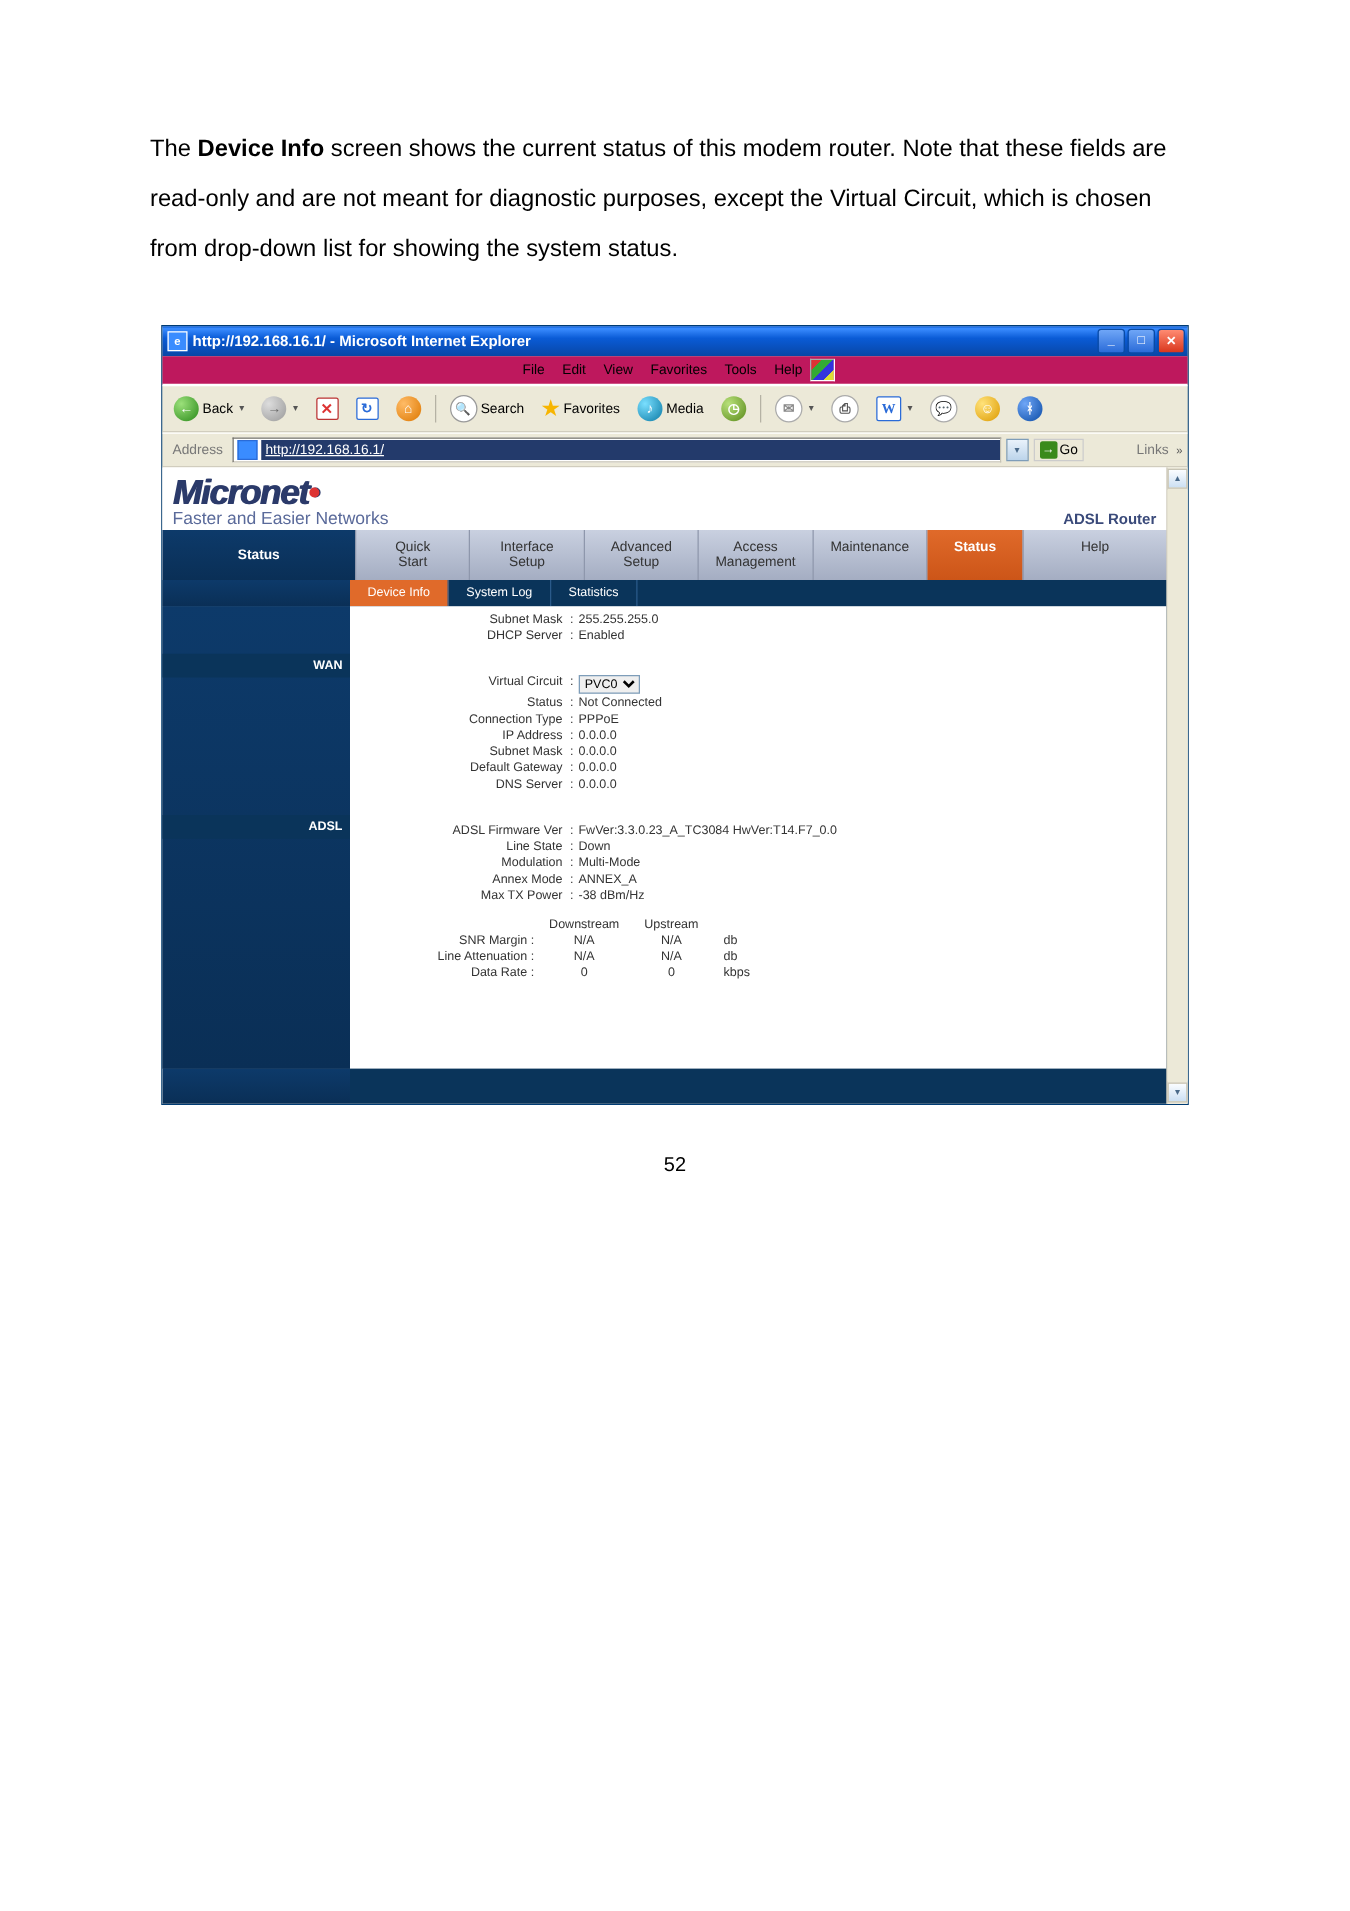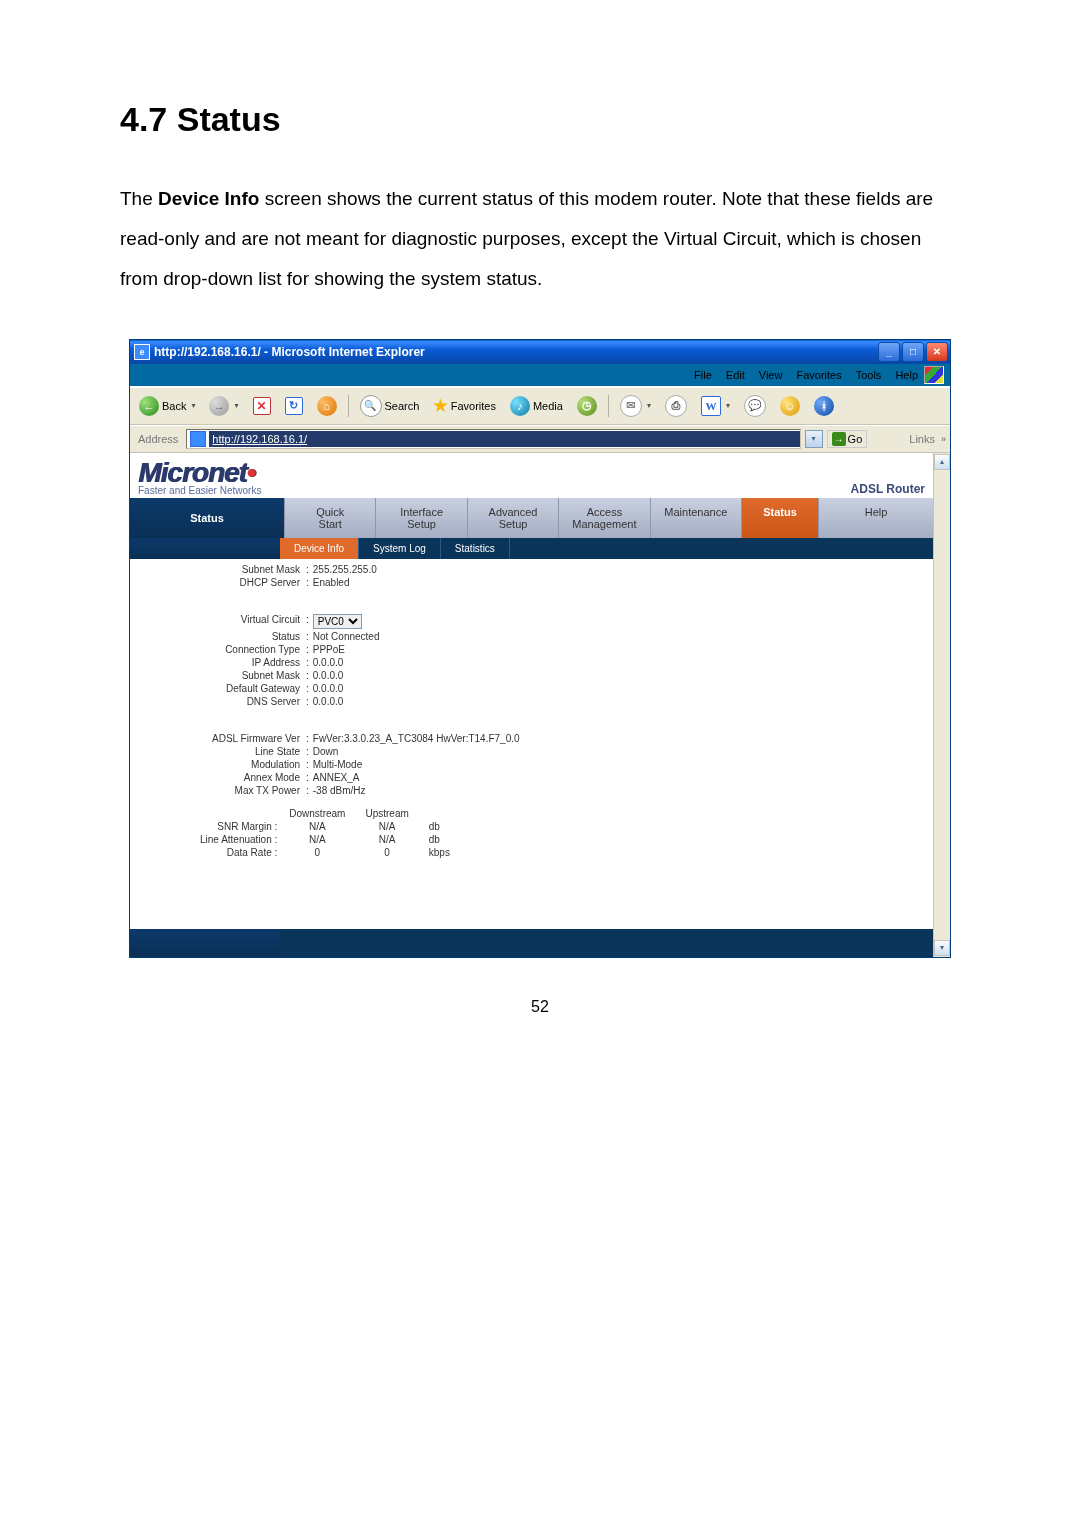--- a/index.html
+++ b/index.html
@@ -76,23 +76,23 @@
     color: #fff;
   }
   .titlebar .winbtn.close {
     background: linear-gradient(#ff8b72, #d9361c);
   }
 
   .menubar {
     display: flex;
     align-items: center;
     padding: 2px 6px;
-    background: #0369a1;
+    background: #be185d;
     border-bottom: 1px solid #fff;
-    justify-content: flex-end;
+    justify-content: center;
   }
   .menubar .menus { display: flex; gap: 2px; }
   .menubar .menuitem { padding: 2px 6px; }
   .menubar .winflag {
     width: 18px; height: 16px;
     background: linear-gradient(135deg,
       #d33 0 25%, #3a3 25% 50%, #33d 50% 75%, #dd3 75% 100%);
     border: 1px inset #fff;
   }
 
@@ -190,21 +190,21 @@
     padding:4px 8px 2px 8px;
   }
   .logo-block{display:flex;flex-direction:column;align-items:flex-start;}
   .logo-text{
     font-family: "Arial Black", Arial; font-style: italic;
     font-size:28px;font-weight:900;color:#2b3a6a;
     letter-spacing:-1px;
     text-shadow:1px 0 0 #2b3a6a;
   }
   .logo-text .dot{color:#d33;font-style:normal;}
-  .logo-sub{font-size:10px;color:#5a6a9a;margin-top:-4px;}
+  .logo-sub{font-size:14px;color:#5a6a9a;margin-top:-4px;}
   .router-label{font-size:12px;color:#3a4a7a;font-weight:bold;align-self:flex-end;}
 
   .navstrip{
     display:flex;background:linear-gradient(#c9d0e0,#a4adc2);
     font-size:11px;
   }
   .navstrip .navcell{
     flex:1;text-align:center;padding:8px 2px;color:#333;
     border-right:1px solid #8e97ac;
   }
@@ -297,21 +297,20 @@
     width:14px;height:14px;border-radius:50%;
     background:radial-gradient(circle at 30% 30%, #7adfff, #0a7aa5);
     position:relative;
   }
 </style>
 </head>
 <body>
 
 <div class="page">
 
-  <h1 class="section-title">4.7 Status</h1>
 
   <p class="body-text">
     <span>The </span><b>Device Info</b><span> screen shows the current status of this modem router. Note that these fields are read-only and are not meant for diagnostic purposes, except the Virtual Circuit, which is chosen from drop-down list for showing the system status.</span>
   </p>
 
   <div class="browser">
 
     <div class="titlebar">
       <span class="ie-favicon">e</span>
       <span class="title-text">http://192.168.16.1/ - Microsoft Internet Explorer</span>
@@ -433,20 +432,26 @@
 
         <div class="subnav">
           <div class="spacer"></div>
           <div class="subitem active">Device Info</div>
           <div class="subitem">System Log</div>
           <div class="subitem">Statistics</div>
           <div class="filler"></div>
         </div>
 
         <div class="device-body">
+          <div class="side-col">
+            <div class="side-gap"></div>
+            <div class="side-sec">WAN</div>
+            <div class="side-gap big"></div>
+            <div class="side-sec">ADSL</div>
+          </div>
           <div class="data-col">
 
             <div class="kv-row">
               <span class="k">Subnet Mask</span>
                 <span class="colon">:</span>
               <span class="v">255.255.255.0</span>
             </div>
             <div class="kv-row">
               <span class="k">DHCP Server</span>
                 <span class="colon">:</span>

